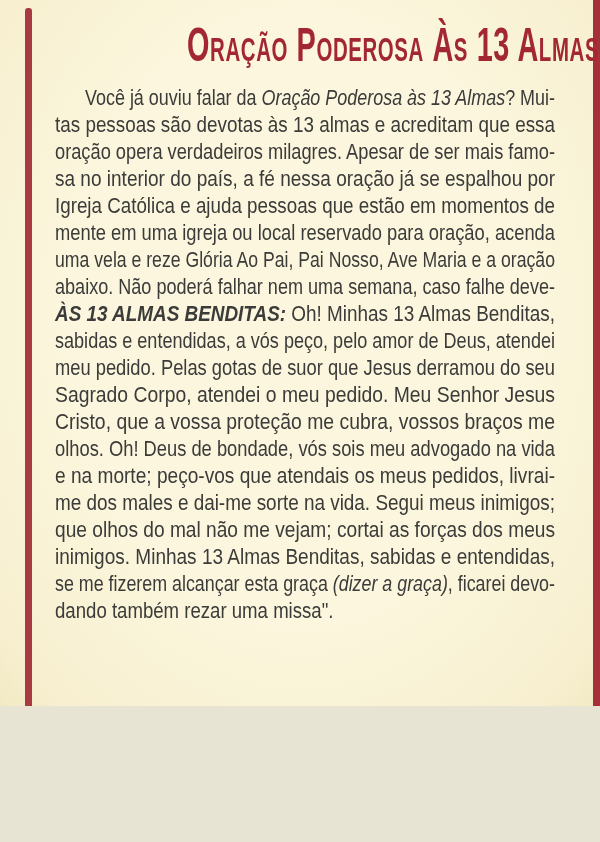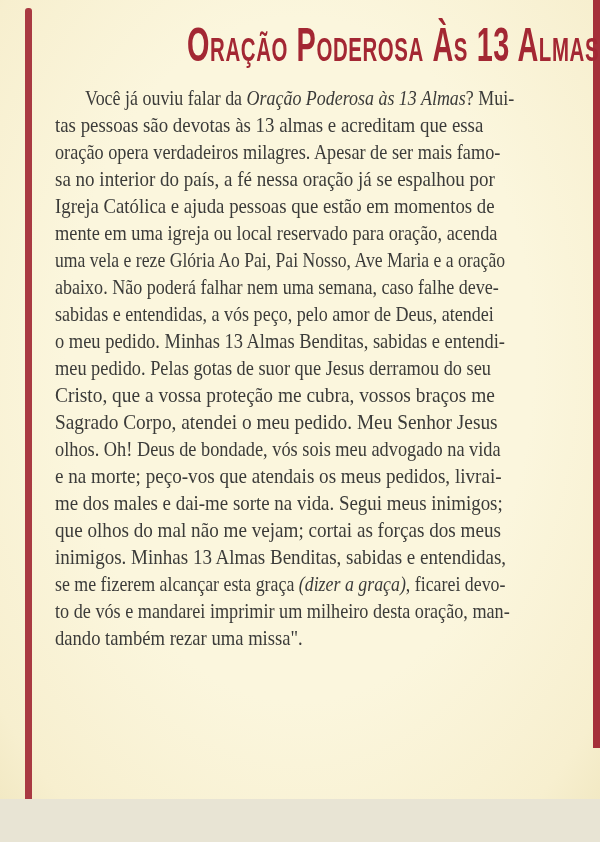--- a/index.html
+++ b/index.html
@@ -1,18 +1,18 @@
 <!DOCTYPE html>
 <html lang="pt"><head>
 <meta charset="utf-8">
 <style>
   html,body{margin:0;padding:0;background:#e8e4d4;}
   .page{
     position:relative;
-    width:600px;height:799px;
+    width:600px;height:706px;
     margin:0 auto;
     background:radial-gradient(ellipse at 50% 45%, #fbf6dd 55%, #f7efcf 90%, #f2e9c4 100%);
     font-family:"Liberation Sans", sans-serif;
     overflow:hidden;
   }
   .left-line{
     position:absolute;left:25px;top:8px;width:7px;height:804px;
     border-radius:3px;
   }
   .right-strip{
@@ -26,21 +26,20 @@
     display:inline-block;white-space:nowrap;
     font-weight:bold;
     font-variant:small-caps;
     font-size:48px;line-height:50px;
     letter-spacing:1px;
     transform-origin:50% 50%;
   }
   .body-text{
     position:absolute;left:55px;top:84px;width:500px;
     font-size:22px;
-    font-family:Liberation Serif, serif;
   }
   .line{height:27px;line-height:27px;}
   .line .fit{
     display:inline-block;white-space:nowrap;
     transform-origin:0 50%;
   }
   .line.indent .fit{margin-left:30px;}
   .seg-i{font-style:italic;}
   .seg-bi{font-style:italic;font-weight:bold;}
 </style>
@@ -57,27 +56,26 @@
 
   <div class="body-text" style="color: rgb(59, 59, 57);">
       <div class="line indent"><span class="fit" style="transform: scaleX(0.815397);"><span>Você já ouviu falar da </span><span class="seg-i">Oração Poderosa às 13 Almas</span><span>? Mui-</span></span></div>
       <div class="line"><span class="fit" style="transform: scaleX(0.857128);"><span>tas pessoas são devotas às 13 almas e acreditam que essa</span></span></div>
       <div class="line"><span class="fit" style="transform: scaleX(0.829402);"><span>oração opera verdadeiros milagres. Apesar de ser mais famo-</span></span></div>
       <div class="line"><span class="fit" style="transform: scaleX(0.864328);"><span>sa no interior do país, a fé nessa oração já se espalhou por</span></span></div>
       <div class="line"><span class="fit" style="transform: scaleX(0.853538);"><span>Igreja Católica e ajuda pessoas que estão em momentos de</span></span></div>
       <div class="line"><span class="fit" style="transform: scaleX(0.832683);"><span>mente em uma igreja ou local reservado para oração, acenda</span></span></div>
       <div class="line"><span class="fit" style="transform: scaleX(0.802226);"><span>uma vela e reze Glória Ao Pai, Pai Nosso, Ave Maria e a oração</span></span></div>
       <div class="line"><span class="fit" style="transform: scaleX(0.820976);"><span>abaixo. Não poderá falhar nem uma semana, caso falhe deve-</span></span></div>
+      <div class="line"><span class="fit" style="transform: scaleX(0.85913);"><span class="seg-bi">ÀS 13 ALMAS BENDITAS:</span><span> Oh! Minhas 13 Almas Benditas,</span></span></div>
       <div class="line"><span class="fit" style="transform: scaleX(0.820913);"><span>sabidas e entendidas, a vós peço, pelo amor de Deus, atendei</span></span></div>
-      <div class="line"><span class="fit" style="transform: scaleX(0.837762);"><span>o meu pedido. Minhas 13 Almas Benditas, sabidas e entendi-</span></span></div>
       <div class="line"><span class="fit" style="transform: scaleX(0.832639);"><span>meu pedido. Pelas gotas de suor que Jesus derramou do seu</span></span></div>
+      <div class="line"><span class="fit" style="transform: scaleX(0.879193);"><span>Sagrado Corpo, atendei o meu pedido. Meu Senhor Jesus</span></span></div>
       <div class="line"><span class="fit" style="transform: scaleX(0.881251);"><span>Cristo, que a vossa proteção me cubra, vossos braços me</span></span></div>
-      <div class="line"><span class="fit" style="transform: scaleX(0.879193);"><span>Sagrado Corpo, atendei o meu pedido. Meu Senhor Jesus</span></span></div>
       <div class="line"><span class="fit" style="transform: scaleX(0.832618);"><span>olhos. Oh! Deus de bondade, vós sois meu advogado na vida</span></span></div>
       <div class="line"><span class="fit" style="transform: scaleX(0.868079);"><span>e na morte; peço-vos que atendais os meus pedidos, livrai-</span></span></div>
       <div class="line"><span class="fit" style="transform: scaleX(0.859037);"><span>me dos males e dai-me sorte na vida. Segui meus inimigos;</span></span></div>
       <div class="line"><span class="fit" style="transform: scaleX(0.869967);"><span>que olhos do mal não me vejam; cortai as forças dos meus</span></span></div>
       <div class="line"><span class="fit" style="transform: scaleX(0.864374);"><span>inimigos. Minhas 13 Almas Benditas, sabidas e entendidas,</span></span></div>
       <div class="line"><span class="fit" style="transform: scaleX(0.811318);"><span>se me fizerem alcançar esta graça </span><span class="seg-i">(dizer a graça)</span><span>, ficarei devo-</span></span></div>
-      <div class="line"><span class="fit" style="transform: scaleX(0.826105);"><span>to de vós e mandarei imprimir um milheiro desta oração, man-</span></span></div>
       <div class="line"><span class="fit" style="transform: scaleX(0.845407);"><span>dando também rezar uma missa".</span></span></div>
     </div>
 </div>
 
 </body></html>

